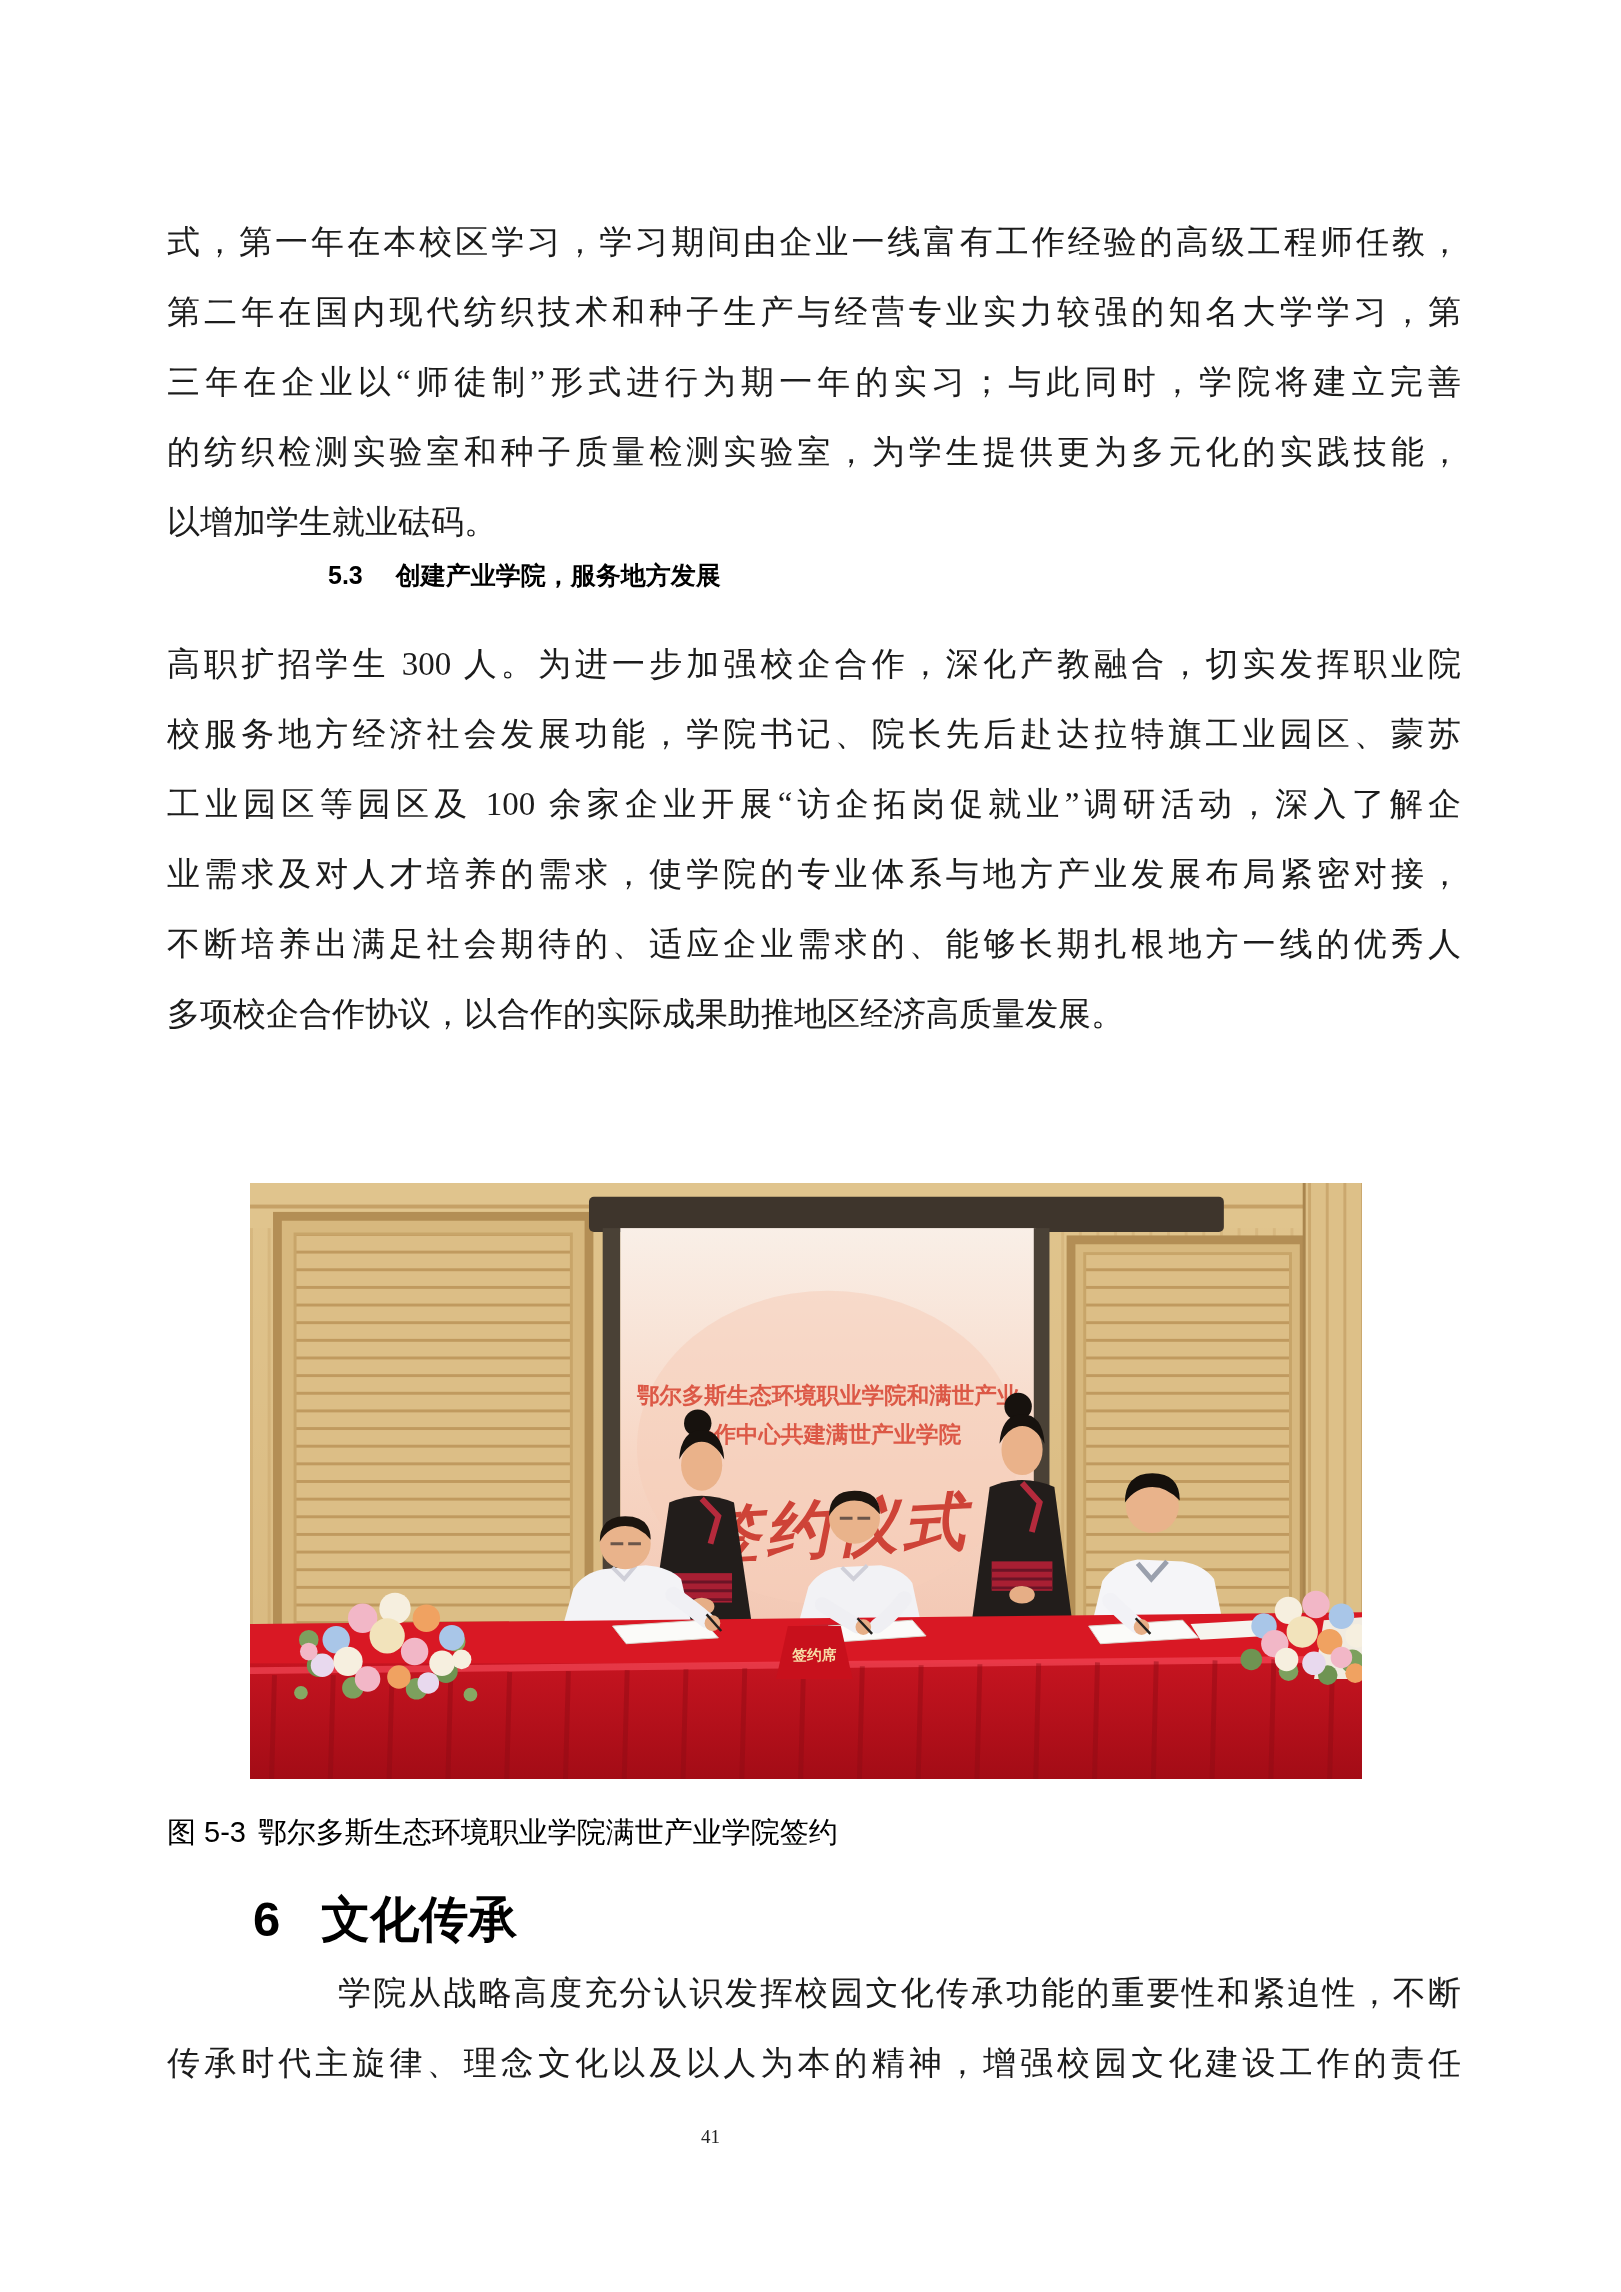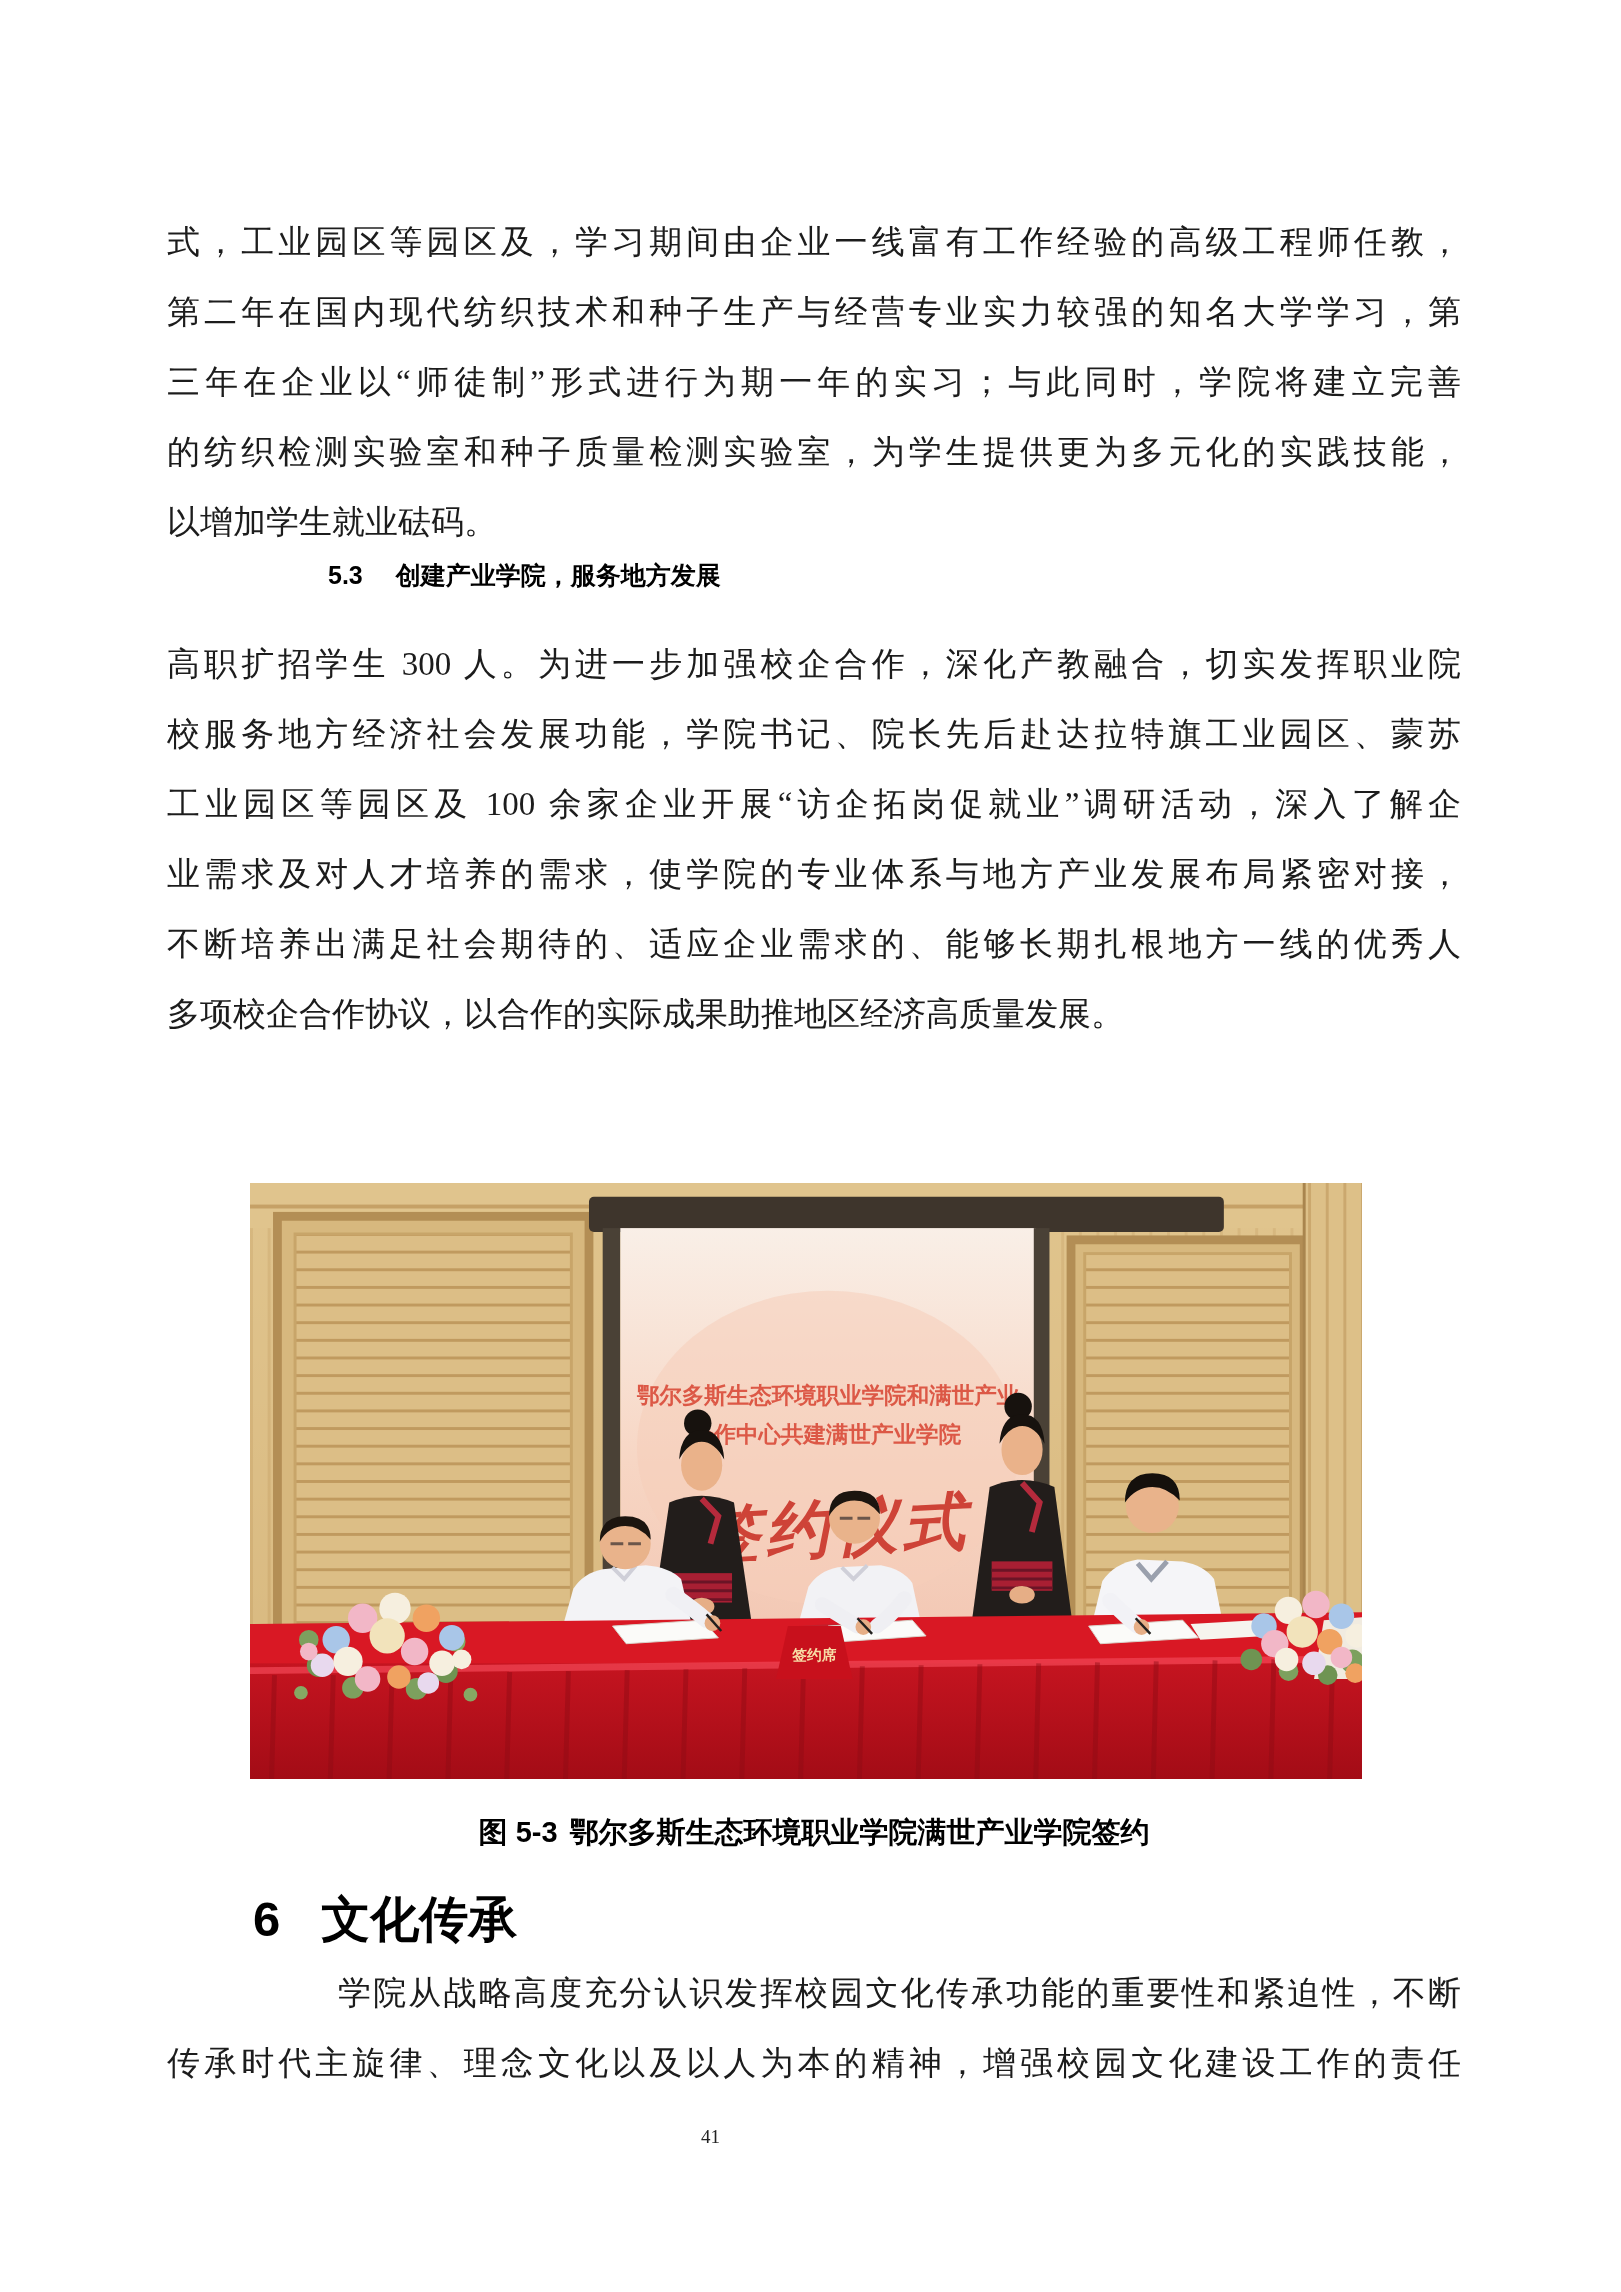--- a/index.html
+++ b/index.html
@@ -11,33 +11,33 @@
   .ind-p2{padding-left:145px;}
   .ind-p3{padding-left:171px;}
   .h53{position:absolute;left:167px;top:538px;width:1294px;padding-left:161px;box-sizing:border-box;
        font-family:"Liberation Sans","DejaVu Sans",sans-serif;font-weight:bold;font-size:25px;line-height:74px;color:#000;}
   .h53 .num{margin-right:33px;}
   .h6{position:absolute;left:167px;top:1884px;width:1294px;padding-left:86px;box-sizing:border-box;
       font-family:"Liberation Sans","DejaVu Sans",sans-serif;font-weight:bold;font-size:49px;line-height:71px;color:#000;}
   .h6 .num{margin-right:41px;}
   .figwrap{position:absolute;left:250px;top:1183px;width:1112px;height:596px;}
   .figwrap svg{display:block;width:100%;height:100%;}
-  .caption{position:absolute;left:167px;top:1808px;width:1294px;text-align:center;
-           font-family:"Liberation Sans","DejaVu Sans",sans-serif;font-weight:bold;font-size:29px;line-height:49px;color:#000;}
+  .caption{position:absolute;left:167px;top:1808px;width:1294px;
+           font-family:"Liberation Sans","DejaVu Sans",sans-serif;font-weight:normal;font-size:29px;line-height:49px;color:#000;}
   .caption .cl{margin-right:11.8px;}
   .pagenum{position:absolute;left:0;top:2119px;width:1421px;text-align:center;font-size:19px;line-height:35px;color:#222;}
   .scr-txt{font-family:"Liberation Sans","DejaVu Sans",sans-serif;font-weight:bold;}
 </style>
 </head>
 <body>
 
 <div class="page">
 
   <div class="para" style="top:207px;">
-    <div class="tline">式，工业园区等园区及，学习期间由企业一线富有工作经验的高级工程师任教，</div>
+    <div class="tline">式，第一年在本校区学习，学习期间由企业一线富有工作经验的高级工程师任教，</div>
     <div class="tline">第二年在国内现代纺织技术和种子生产与经营专业实力较强的知名大学学习，第</div>
     <div class="tline">三年在企业以“师徒制”形式进行为期一年的实习；与此同时，学院将建立完善</div>
     <div class="tline">的纺织检测实验室和种子质量检测实验室，为学生提供更为多元化的实践技能，</div>
     <div class="tline end">以增加学生就业砝码。</div>
   </div>
 
   <div class="h53">
     <span class="num">5.3</span><span>创建产业学院，服务地方发展</span>
   </div>
 

